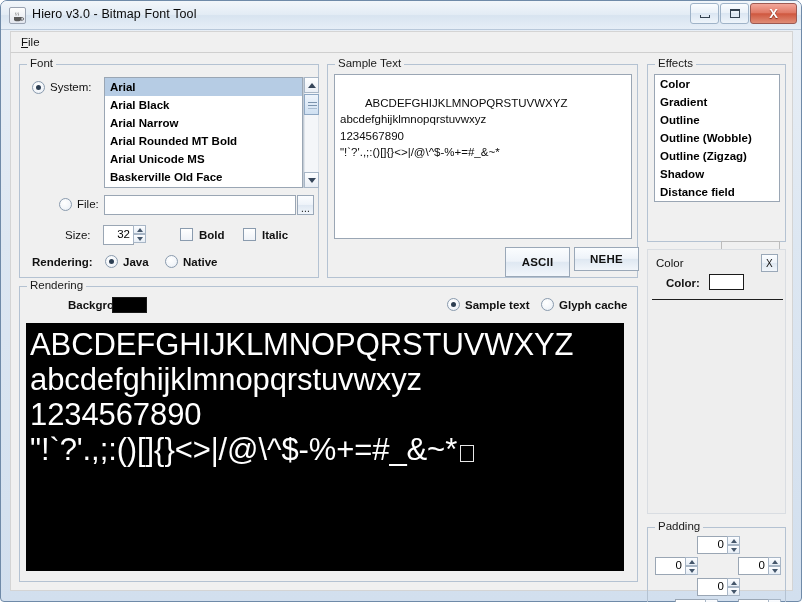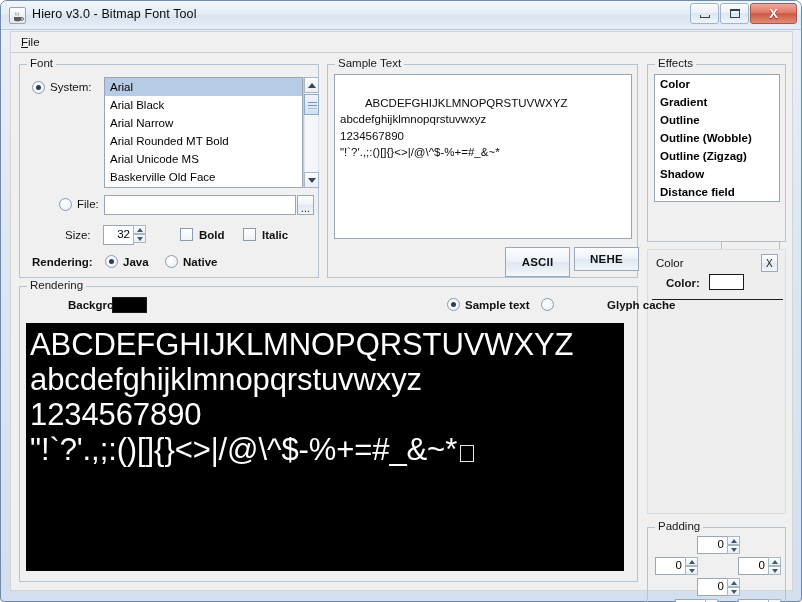--- a/index.html
+++ b/index.html
@@ -129,21 +129,21 @@
     position: absolute;
     background: #ffffff;
     border: 1px solid #9aa6b4;
     overflow: hidden;
   }
   .list-row {
     font-size: 11.5px; color: #000;
     padding: 1px 4px 1px 5px;
     height: 18px; line-height: 16px;
     white-space: nowrap;
-    font-weight: normal;
+    font-weight: bold;
   }
   .list-row.sel { background: #b6cce4; }
   .effects .list-row { font-weight: bold; }
 
   
   .sbar {
     position: absolute;
     width: 16px;
     background: #f0f0f0;
     border-left: 1px solid #c3ccd6;
@@ -448,21 +448,21 @@
 
     <div class="group" style="left:8px; top:233px; width:619px; height:296px;">
       <div class="glabel">Rendering</div>
 
       <div class="lbl" style="left:12px; top:12px; font-weight:bold;margin-left:36px;">Background:</div>
       <div class="swatch" id="bg-swatch" style="left: 92px; top: 10px; width: 35px; height: 16px; background: rgb(0, 0, 0);"></div>
 
       <div class="radio on" style="left:427px; top:11px;"></div>
       <div class="lbl" style="left:445px; top:12px; font-weight:bold;">Sample text</div>
       <div class="radio" style="left:521px; top:11px;"></div>
-      <div class="lbl" style="left:539px; top:12px; font-weight:bold;margin-left:48px;">Glyph cache</div>
+      <div class="lbl" style="left:539px; top:12px; font-weight:bold;">Glyph cache</div>
 
       <div class="preview" id="render-canvas" style="left: 6px; top: 36px; width: 598px; height: 248px; background: rgb(0, 0, 0);">
         <div id="previewlines" style="padding:4px 4px 0 4px;">
             <div class="line" style="color: rgb(255, 255, 255);">ABCDEFGHIJKLMNOPQRSTUVWXYZ</div>
             <div class="line" style="color: rgb(255, 255, 255);">abcdefghijklmnopqrstuvwxyz</div>
             <div class="line" style="color: rgb(255, 255, 255);">1234567890</div>
             <div class="line" style="color: rgb(255, 255, 255);">"!`?'.,;:()[]{}&lt;&gt;|/@\^$-%+=#_&amp;~*<span class="tofu"></span></div>
           </div>
       </div>
     </div>

